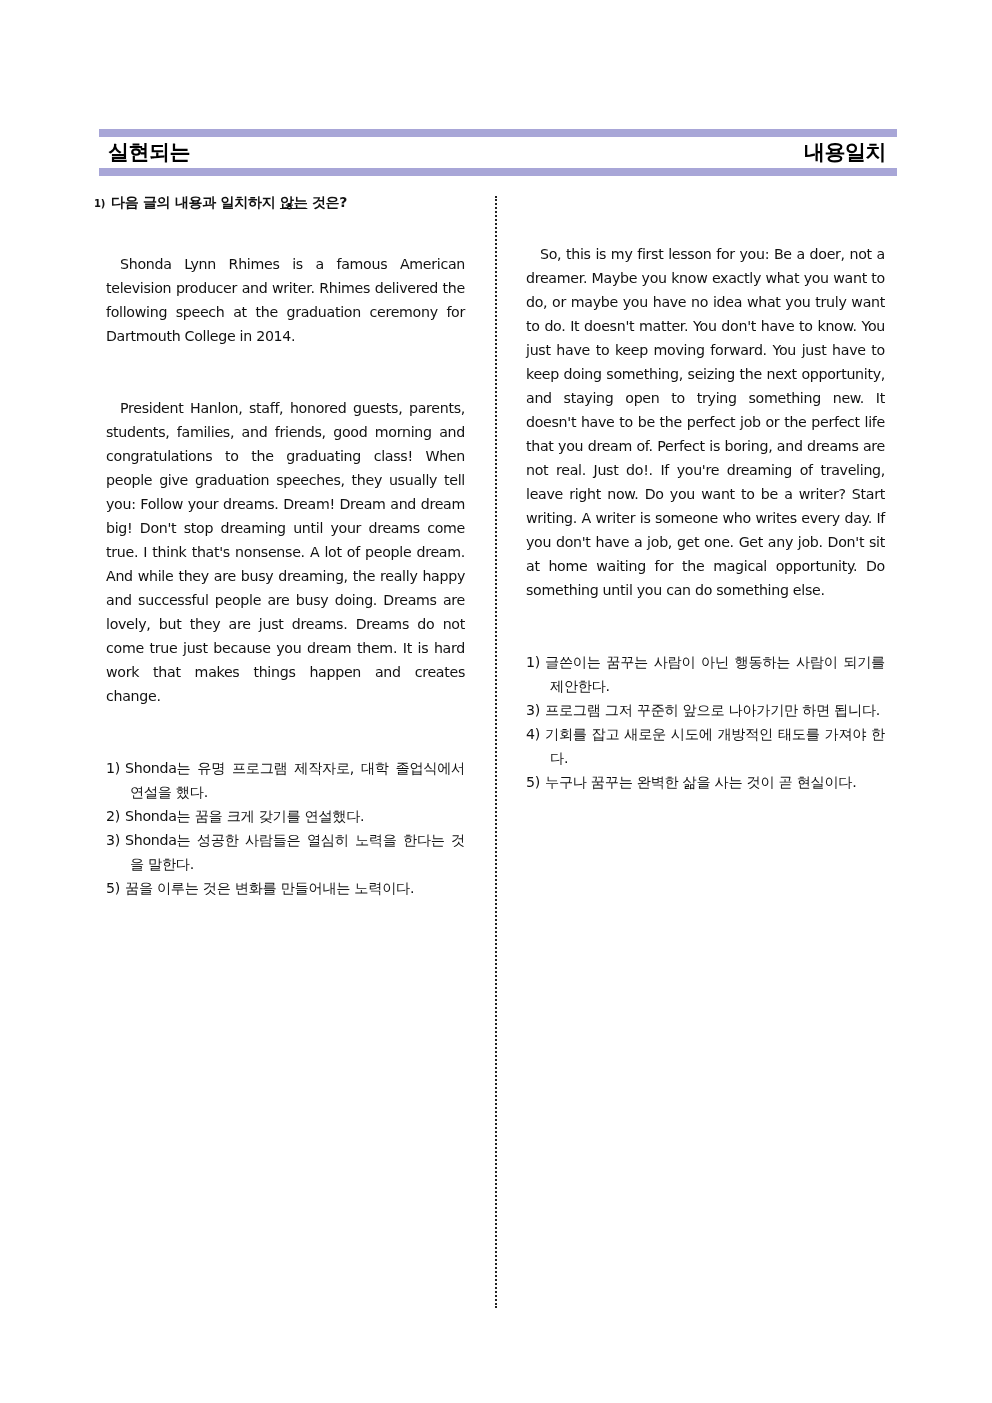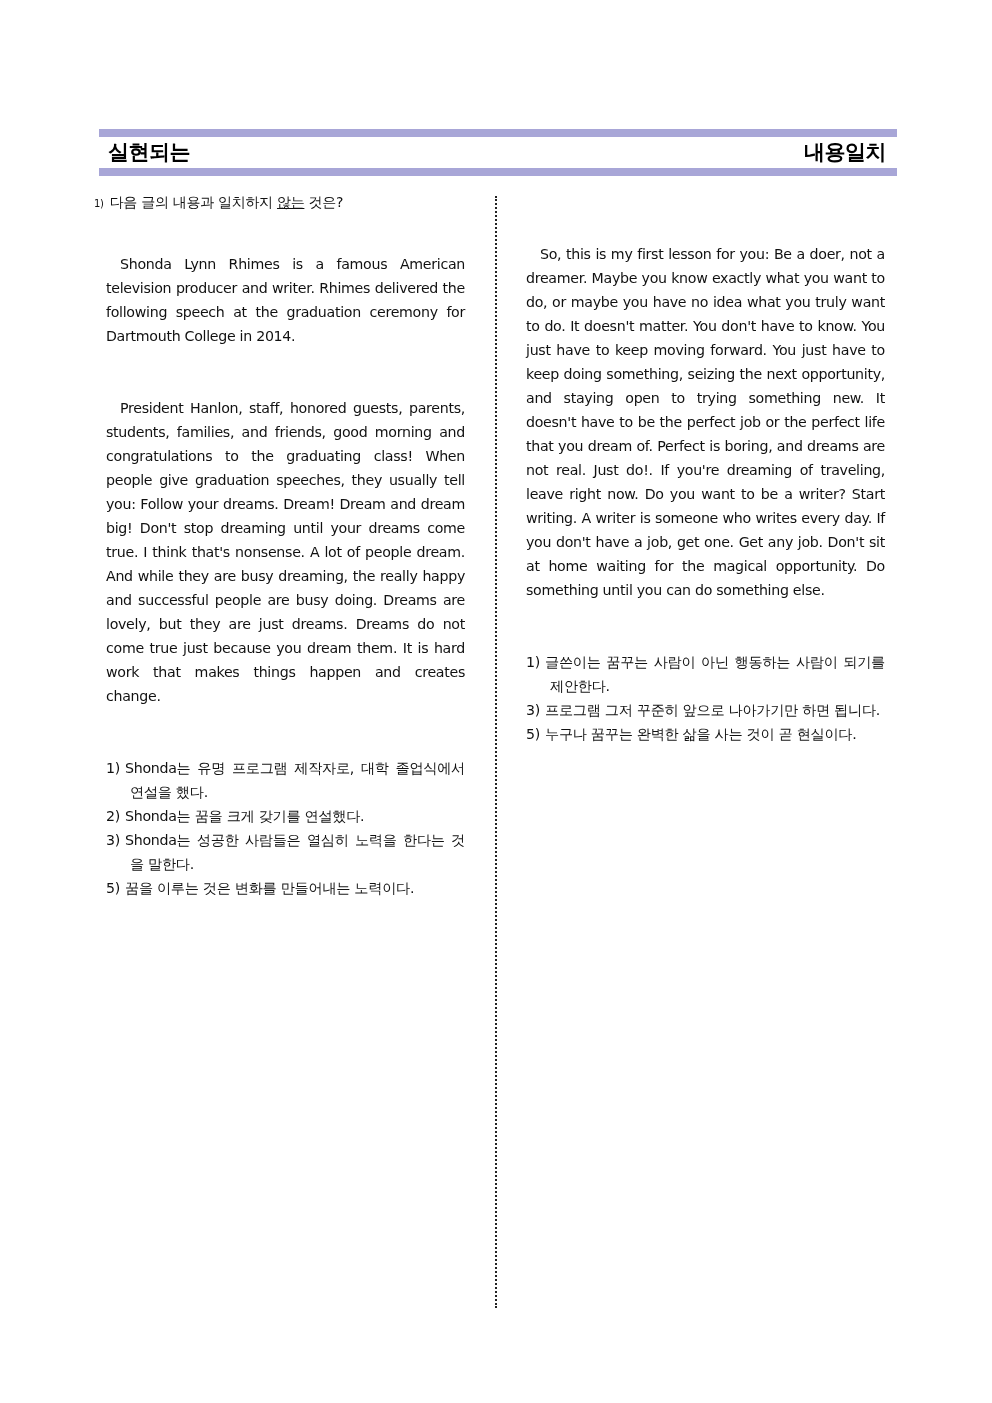--- a/index.html
+++ b/index.html
@@ -10,21 +10,21 @@
     .bar.bottom { top: 168px; }
     .hdr { position: absolute; top: 137px; height: 31px; font-size: 21px; font-weight: bold;
            line-height: 31px; letter-spacing: -0.5px; color: #000; }
     .hdr.left { left: 108px; }
     .hdr.right { right: 106px; }
     .divider { position: absolute; left: 495px; top: 196px; height: 1112px; width: 0;
                border-left: 2px dotted #222; }
     .col { position: absolute; width: 383px; font-size: 14.2px; line-height: 24px; letter-spacing: -0.3px; }
     .col.left { left: 94px; top: 190px; }
     .col.right { left: 514px; top: 206px; }
-    .q { font-weight: normal; font-size: 14px; line-height: 24px; margin: 0; }
+    .q { font-weight: bold; font-size: 14px; line-height: 24px; margin: 0; }
     .q .num { font-size: 10px; margin-right: 6px; }
     .q .ul { text-decoration: underline; }
     .para { margin: 12px; text-align: justify; text-indent: 14px; }
     .gap { height: 24px; }
     .choices { margin: 12px; padding: 0; list-style: none; }
     .choices li { padding-left: 24px; text-indent: -24px; text-align: justify; }
     .choices li .n { display: inline-block; width: 19px; text-indent: 0; }
   </style>
 </head>
 <body>
@@ -53,15 +53,16 @@
   </ul>
 </div>
 
 <div class="col right">
   <div class="gap"></div>
   <p class="para">So, this is my first lesson for you: Be a doer, not a dreamer. Maybe you know exactly what you want to do, or maybe you have no idea what you truly want to do. It doesn't matter. You don't have to know. You just have to keep moving forward. You just have to keep doing something, seizing the next opportunity, and staying open to trying something new. It doesn't have to be the perfect job or the perfect life that you dream of. Perfect is boring, and dreams are not real. Just do!. If you're dreaming of traveling, leave right now. Do you want to be a writer? Start writing. A writer is someone who writes every day. If you don't have a job, get one. Get any job. Don't sit at home waiting for the magical opportunity. Do something until you can do something else.</p>
   <div class="gap"></div>
   <ul class="choices">
     <li><span class="n">1)</span><span>글쓴이는 꿈꾸는 사람이 아닌 행동하는 사람이 되기를 제안한다.</span></li>
     <li><span class="n">3)</span><span>프로그램 그저 꾸준히 앞으로 나아가기만 하면 됩니다.</span></li>
+    <li><span class="n">4)</span><span>기회를 잡고 새로운 시도에 개방적인 태도를 가져야 한다.</span></li>
     <li><span class="n">5)</span><span>누구나 꿈꾸는 완벽한 삶을 사는 것이 곧 현실이다.</span></li>
   </ul>
 </div>
 
 </body></html>

